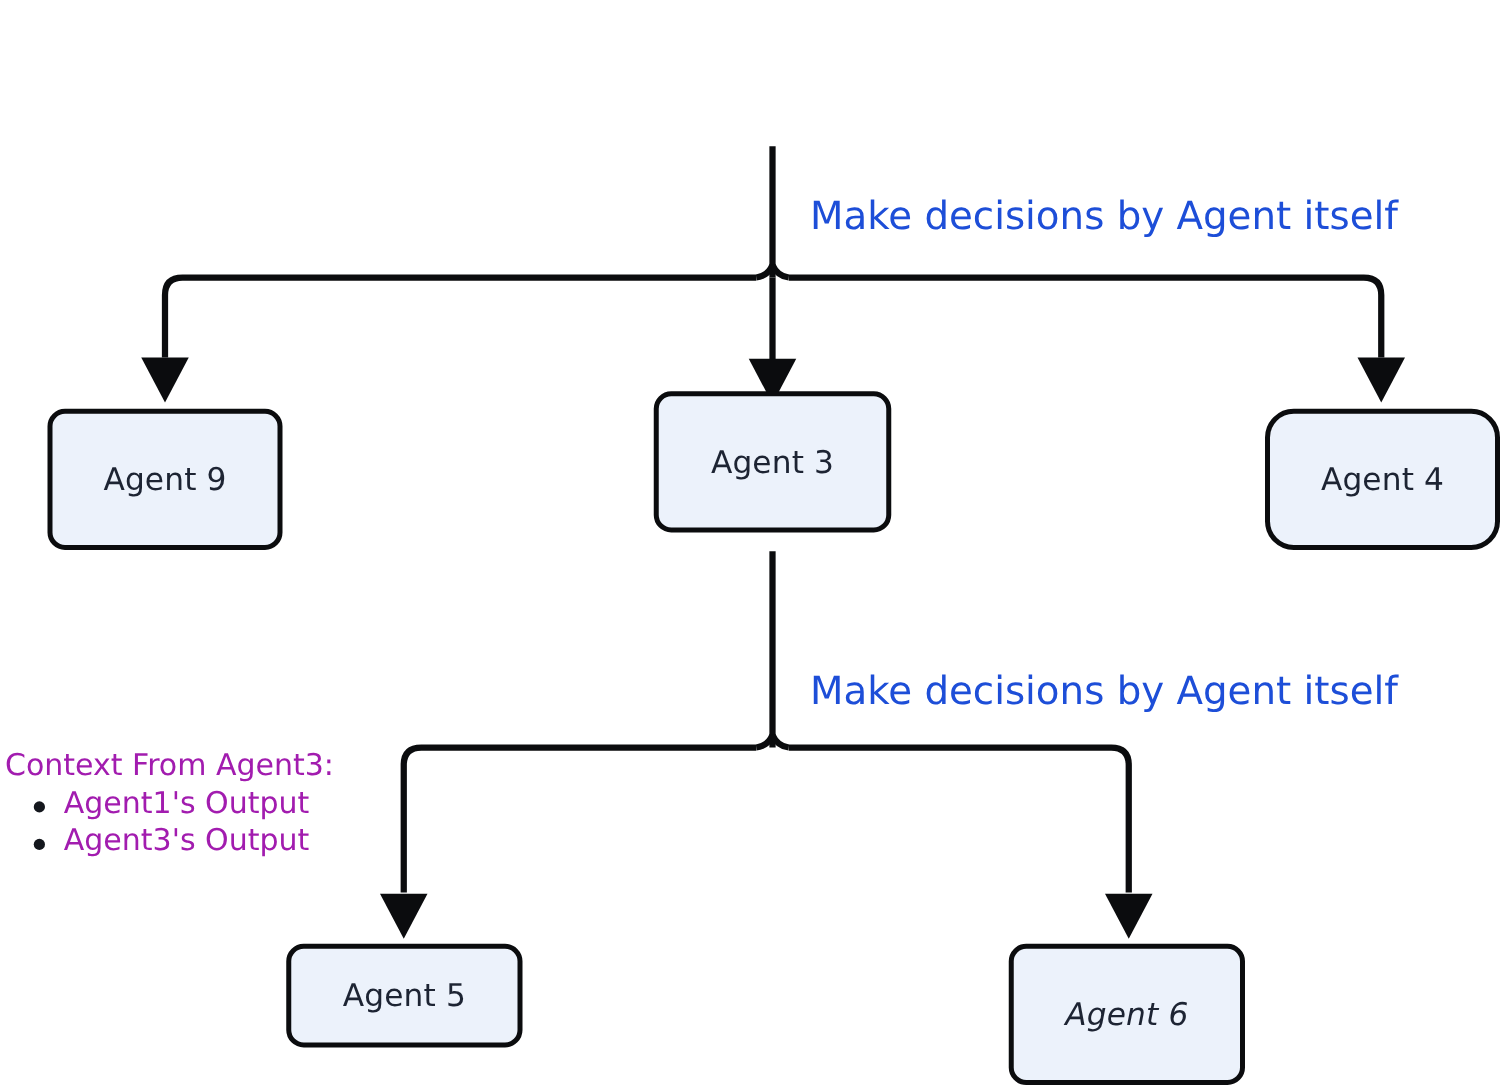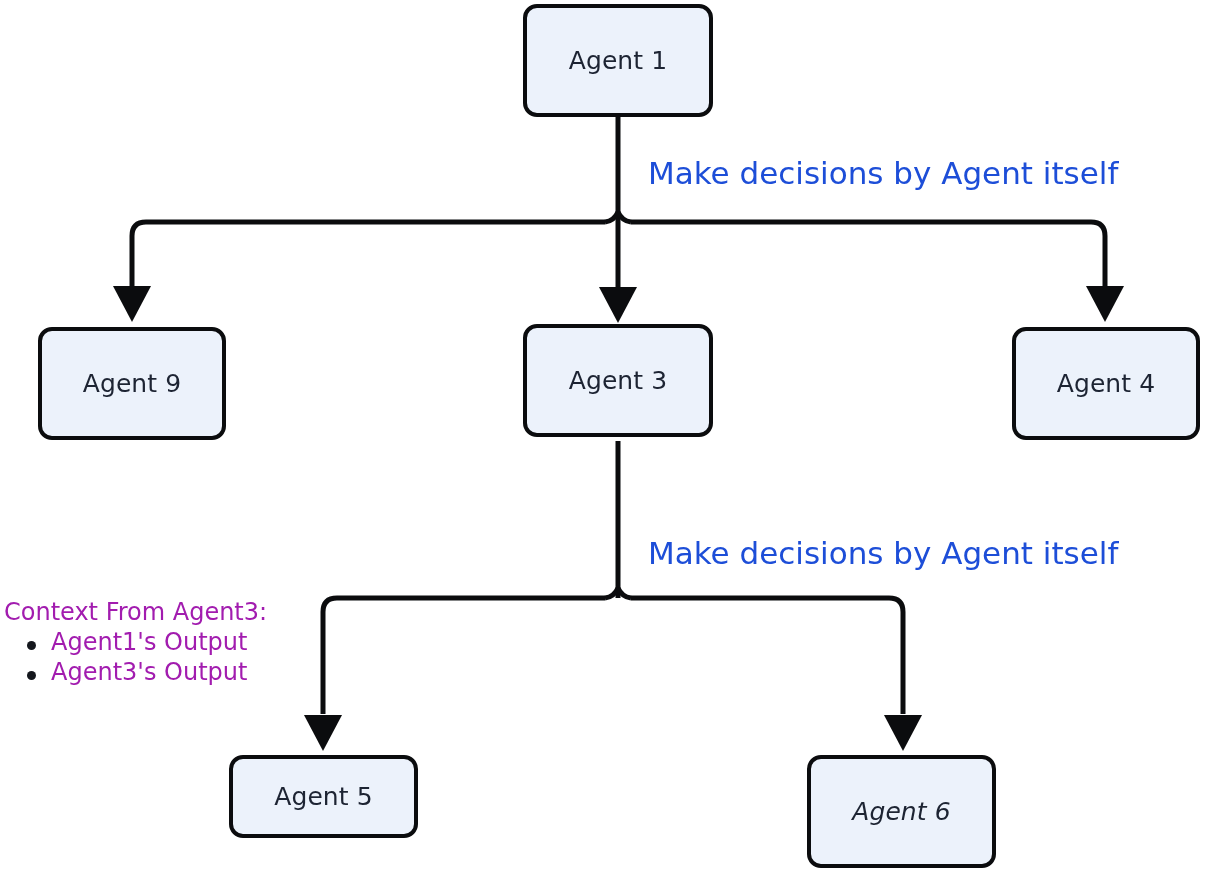--- a/index.html
+++ b/index.html
@@ -118,33 +118,30 @@
     <path d="M 618 441 L 618 598"></path>
 
     <path d="M 605 598 Q 614 597 618 588"></path>
     <path d="M 631 598 Q 622 597 618 588"></path>
     <path d="M 605 598 L 337 598 Q 323 598 323 612 L 323 714"></path>
     <path d="M 631 598 L 889 598 Q 903 598 903 612 L 903 714"></path>
     <polygon class="arrowhead" points="323,751 304,715 342,715"></polygon>
     <polygon class="arrowhead" points="903,751 884,715 922,715"></polygon>
   </svg>
 
-  <div class="node" style="left:523px; top:4px; width:190px; height:113px;">
-    <span>Agent 1</span>
-  </div>
 
   <div class="node" style="left:38px; top:327px; width:188px; height:113px;">
     <span>Agent 9</span>
   </div>
 
-  <div class="node" style="left:523px; top:324px; width:190px; height:113px;">
+  <div class="node" style="left:523px; top:313px; width:190px; height:113px;">
     <span>Agent 3</span>
   </div>
 
-  <div class="node" style="left:1012px; top:327px; width:188px; height:113px;">
+  <div class="node" style="left:1012px; top:327px; width:188px; height:113px;border-radius:23px;">
     <span>Agent 4</span>
   </div>
 
   <div class="node" style="left:229px; top:755px; width:189px; height:83px;">
     <span>Agent 5</span>
   </div>
 
   <div class="node" style="left:807px; top:755px; width:189px; height:113px;font-style:italic;">
     <span>Agent 6</span>
   </div>

